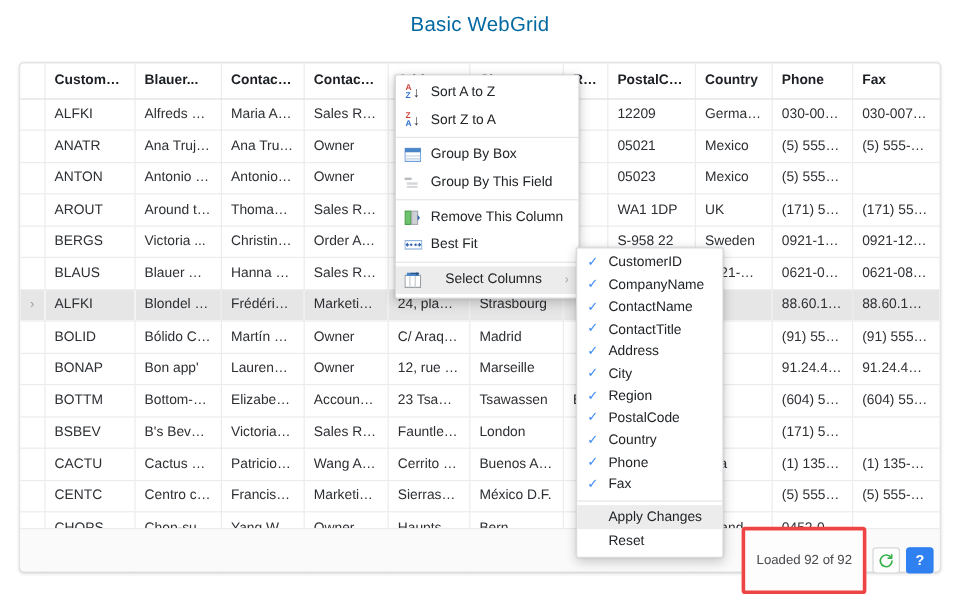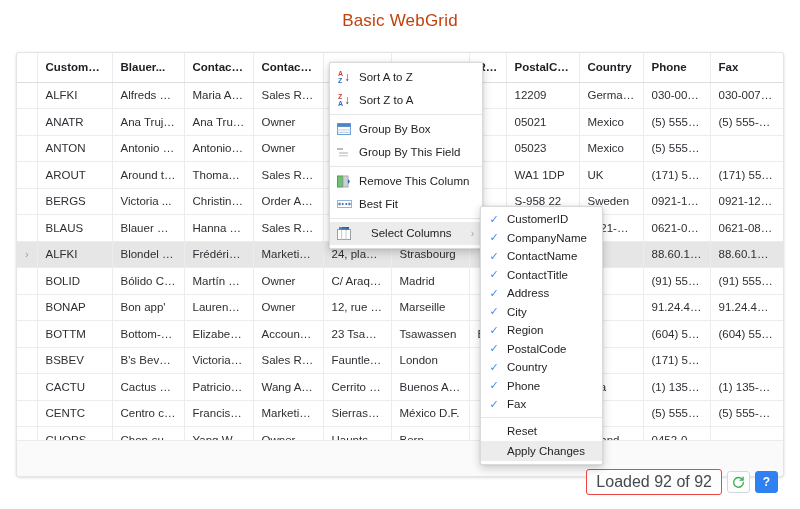--- a/index.html
+++ b/index.html
@@ -16,21 +16,21 @@
     overflow: hidden;
     background: #ffffff;
   }
 
   
   .page-title {
     position: absolute;
     top: 11px; left: 0; width: 800px;
     text-align: center;
     font-size: 17px;
-    color: #c2410c;
+    color: #0369a1;
     font-weight: 400;
     letter-spacing: .2px;
   }
 
   
   .grid-shell {
     position: absolute;
     left: 16px; top: 52px;
     width: 768px; height: 425px;
     background: #ffffff;
@@ -88,25 +88,25 @@
 
   
   .statusbar {
     position: absolute;
     right: 22px; bottom: 14px;
     display: flex;
     align-items: center;
     gap: 5px;
   }
   .status-pill {
-    border: 1px solid #ef4444;
+    border: 3px solid #ef4444;
     border-radius: 3px;
     background: #fdfdfd;
-    padding: 5px 9px;
-    font-size: 16px;
+    padding: 18px 9px;
+    font-size: 11px;
     color: #46494d;
     line-height: 14px;
   }
   .status-btn {
     width: 23px; height: 22px;
     border: 1px solid #d5d7da;
     border-radius: 3px;
     background: #fdfdfd;
     display: flex; align-items: center; justify-content: center;
   }
@@ -581,21 +581,21 @@
       </div>
       <div class="sub-item">
         <span class="check">✓</span>
         <span>Phone</span>
       </div>
       <div class="sub-item">
         <span class="check">✓</span>
         <span>Fax</span>
       </div>
       <div class="ctx-sep"></div>
+      <div class="sub-item cmd highlight">
+        <span>Apply Changes</span>
+      </div>
       <div class="sub-item cmd">
         <span>Reset</span>
       </div>
-      <div class="sub-item cmd highlight">
-        <span>Apply Changes</span>
-      </div>
     </div>
 
 </div>
 
 </body></html>

